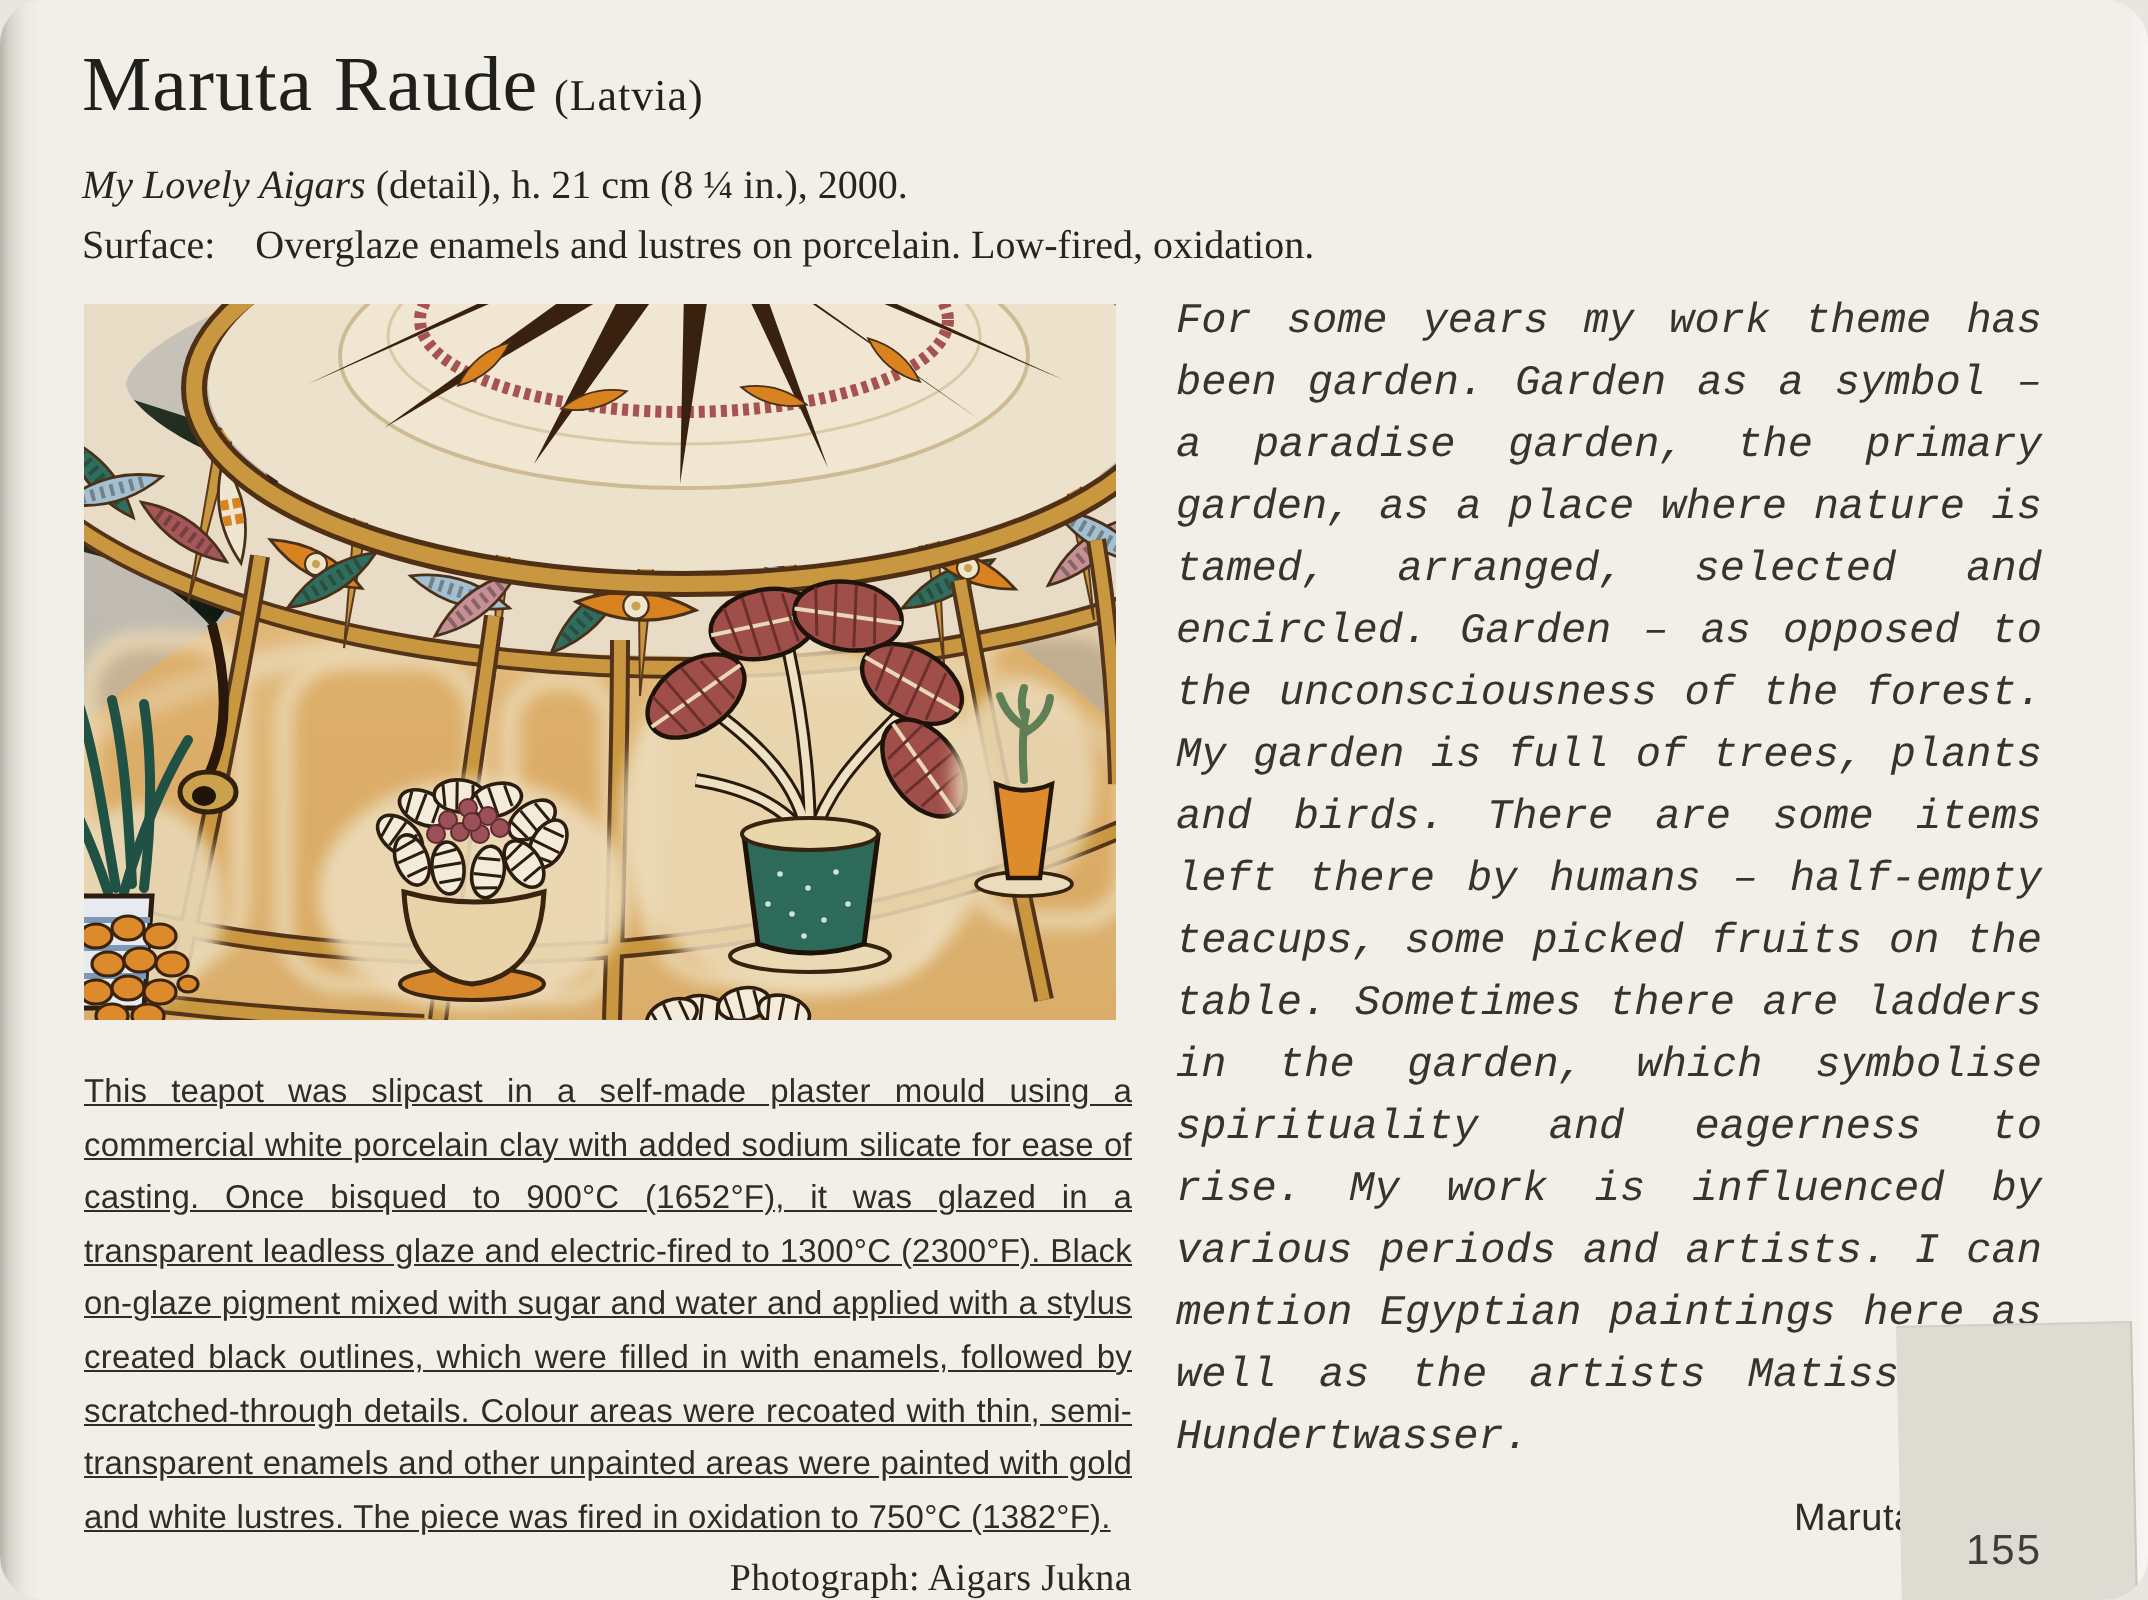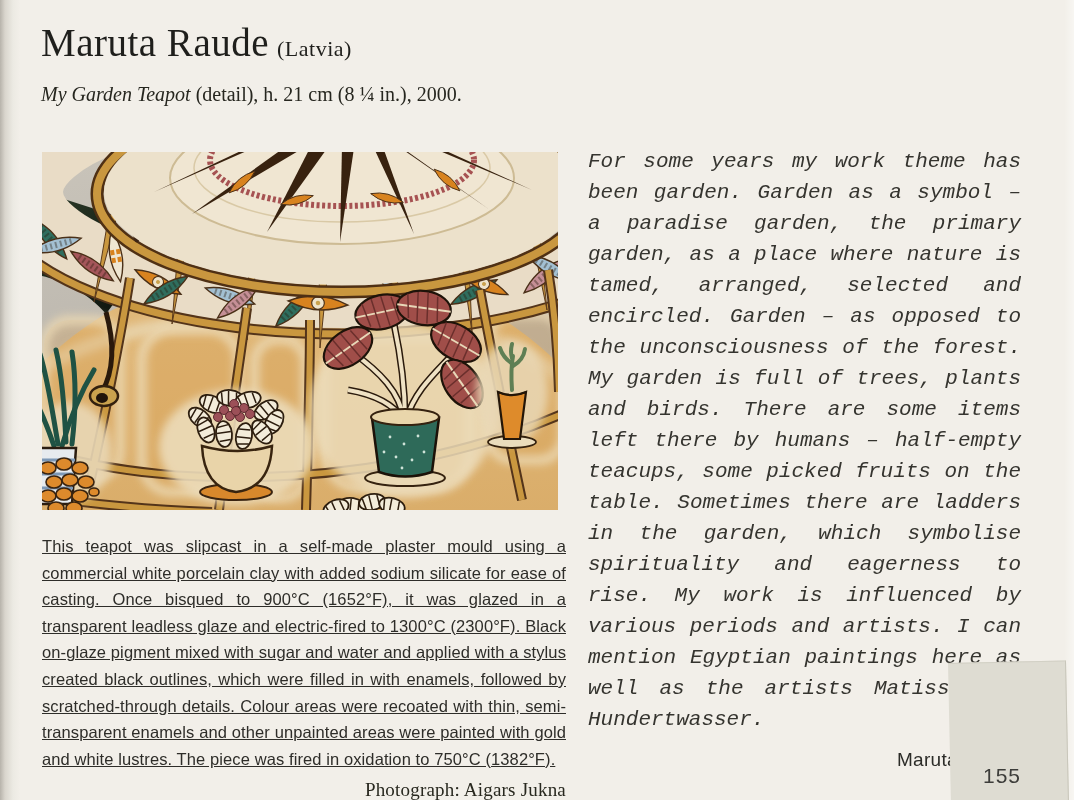--- a/index.html
+++ b/index.html
@@ -3,21 +3,21 @@
 <meta charset="utf-8">
 <style>
   html,body{margin:0;padding:0;}
   body{
     width:1074px;height:800px;
     font-family:"Liberation Serif", serif;
     background:#e8e6e0;
   }
   .page{
     position:relative;width:1074px;height:800px;
-    background:#f2efe9;overflow:hidden;
+    background:#f2efe9;overflow:hidden;border-radius:22px;
   }
   .left-edge{
     position:absolute;left:0;top:0;width:20px;height:800px;
     background:linear-gradient(90deg,#b7b3ab 0,#d9d5cd 5px,#eceae3 13px,#f2efe9 20px);
     pointer-events:none;
   }
   .right-edge{
     position:absolute;right:0;top:0;width:10px;height:800px;
     background:linear-gradient(90deg,rgba(255,255,255,0) 0,rgba(255,255,255,.45) 100%);
     pointer-events:none;
@@ -66,21 +66,22 @@
 </style>
 </head>
 <body>
 
 <div class="page">
   <div class="left-edge"></div>
   <div class="right-edge"></div>
 
   <header>
     <h1><span>Maruta Raude</span><span class="country">(Latvia)</span></h1>
-    <p class="workline"><em>My Garden Teapot</em><span> (detail), h. 21 cm (8 ¼ in.), 2000.</span></p>
+    <p class="workline"><em>My Lovely Aigars</em><span> (detail), h. 21 cm (8 ¼ in.), 2000.</span></p>
+    <p class="surfline"><span class="slabel">Surface:</span><span>Overglaze enamels and lustres on porcelain. Low-fired, oxidation.</span></p>
   </header>
 
   <figure class="photo">
     <svg viewBox="0 0 516 358" width="516" height="358" role="img" aria-label="Detail photograph of a painted porcelain teapot: cream dome lid with radiating dark leaves, a frieze of hatched leaf motifs, and tan panels divided by gold lines containing potted garden plants">
       <defs>
         <linearGradient id="bgG" x1="0" y1="0" x2="0.25" y2="1">
           <stop offset="0" stop-color="#c9c4ba"></stop>
             <stop offset="0.6" stop-color="#bcb7ae"></stop>
             <stop offset="1" stop-color="#aeaaa1"></stop>
         </linearGradient>

